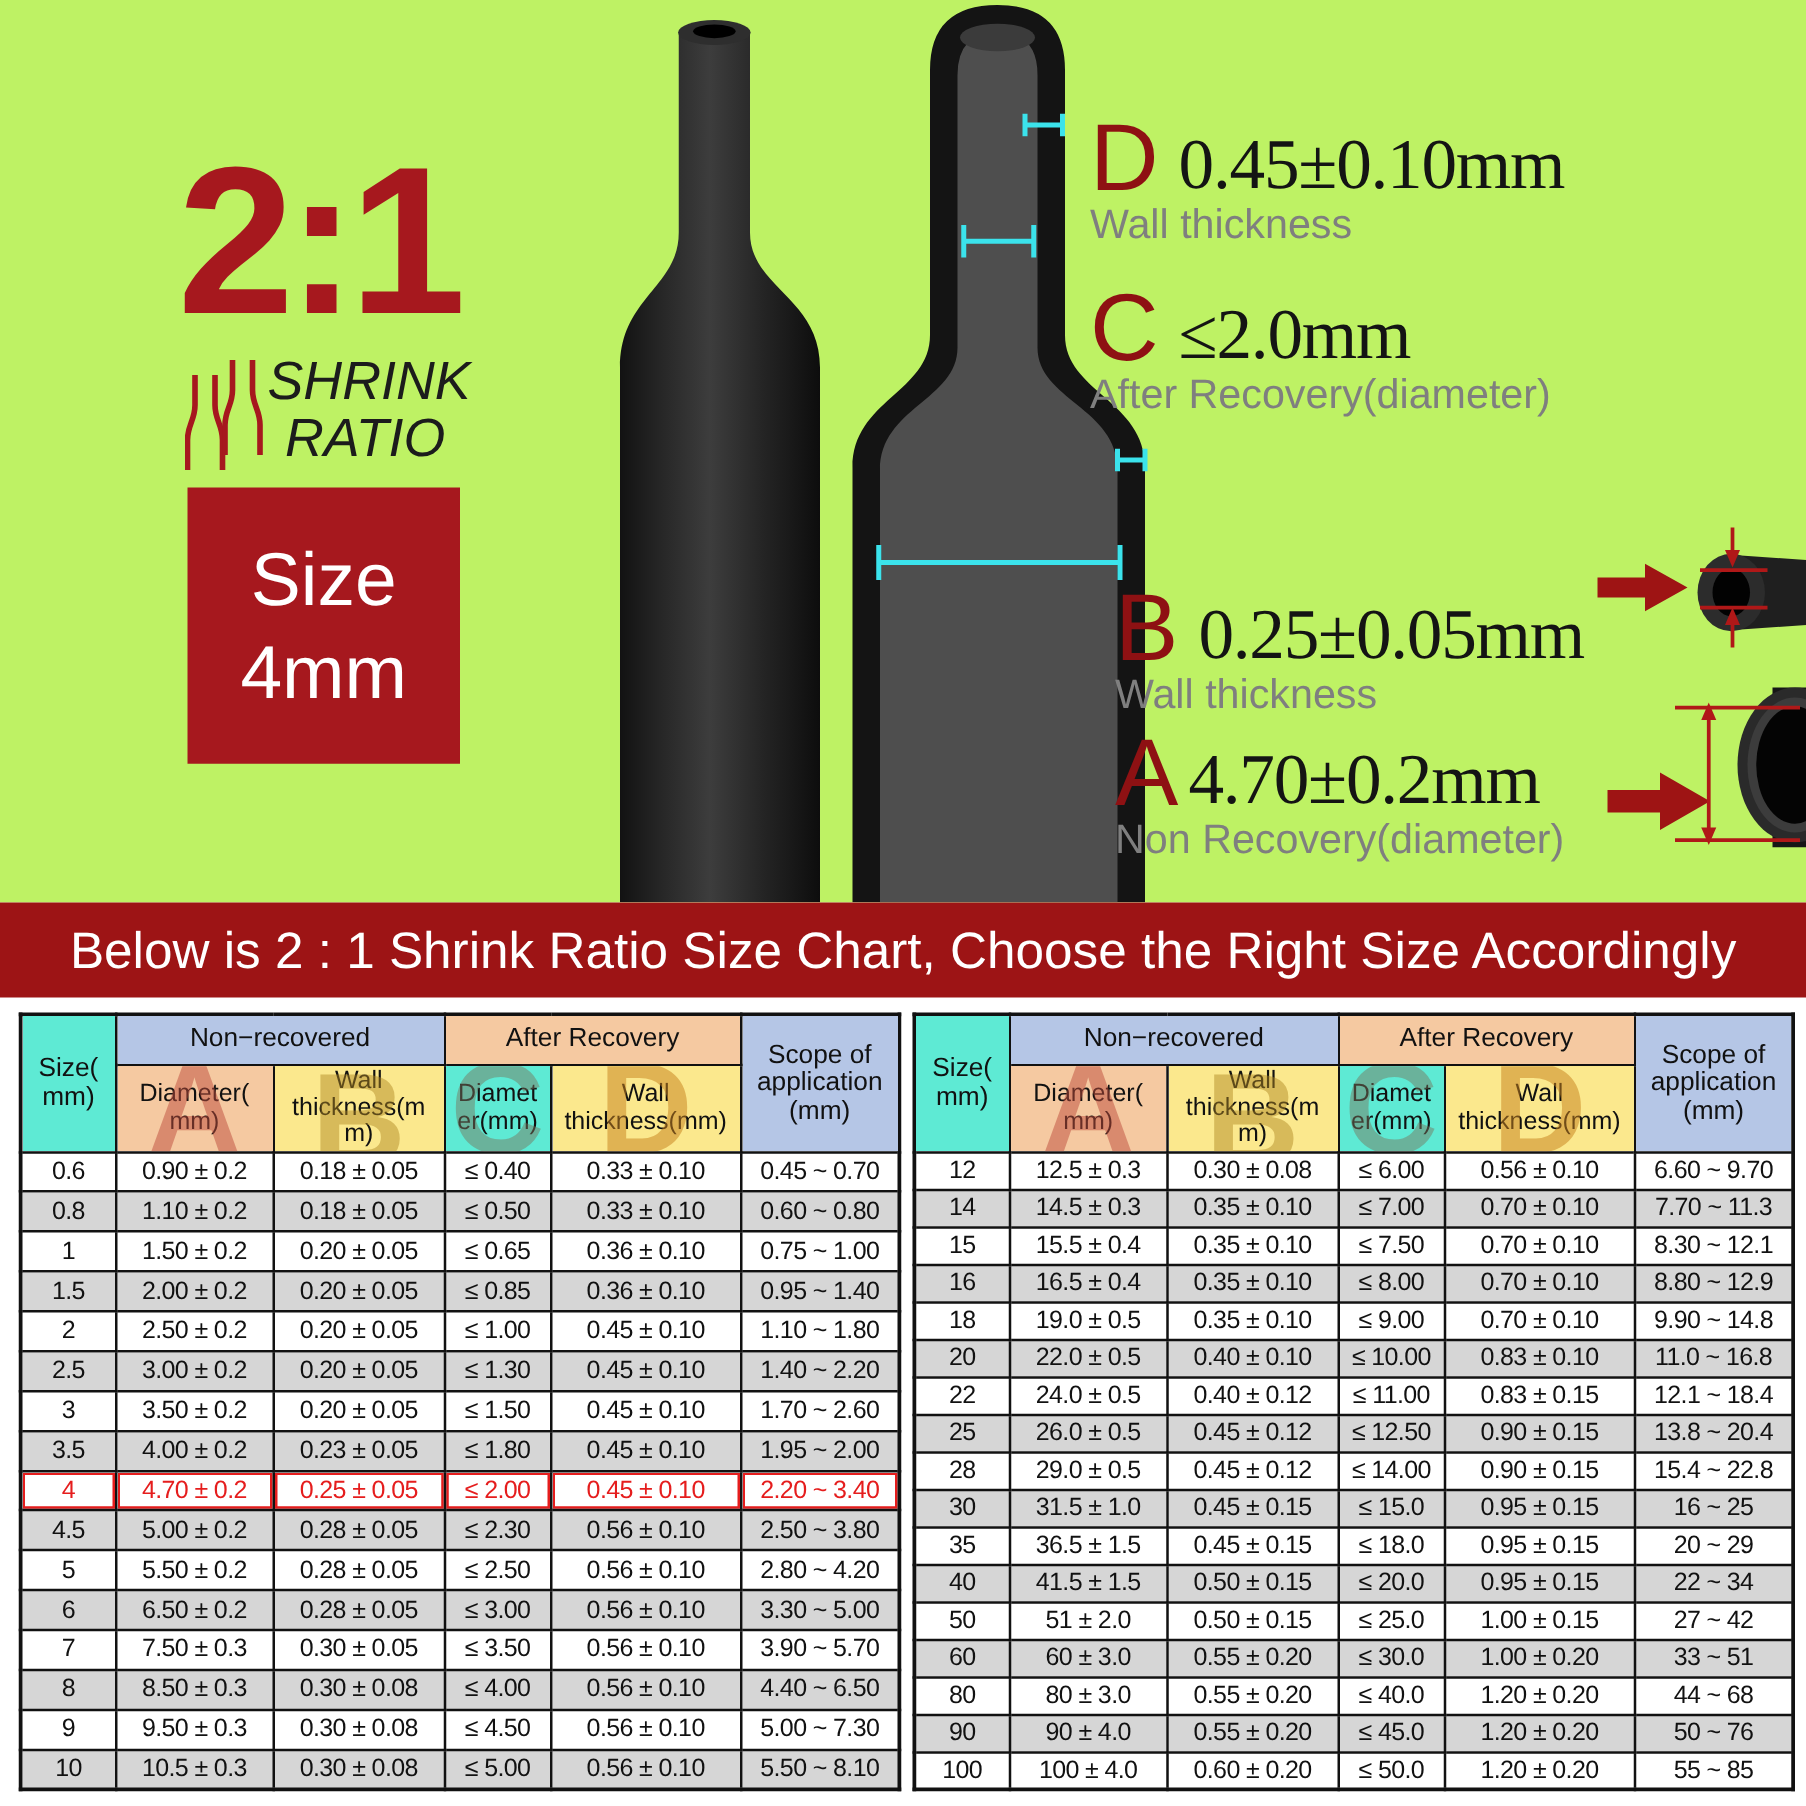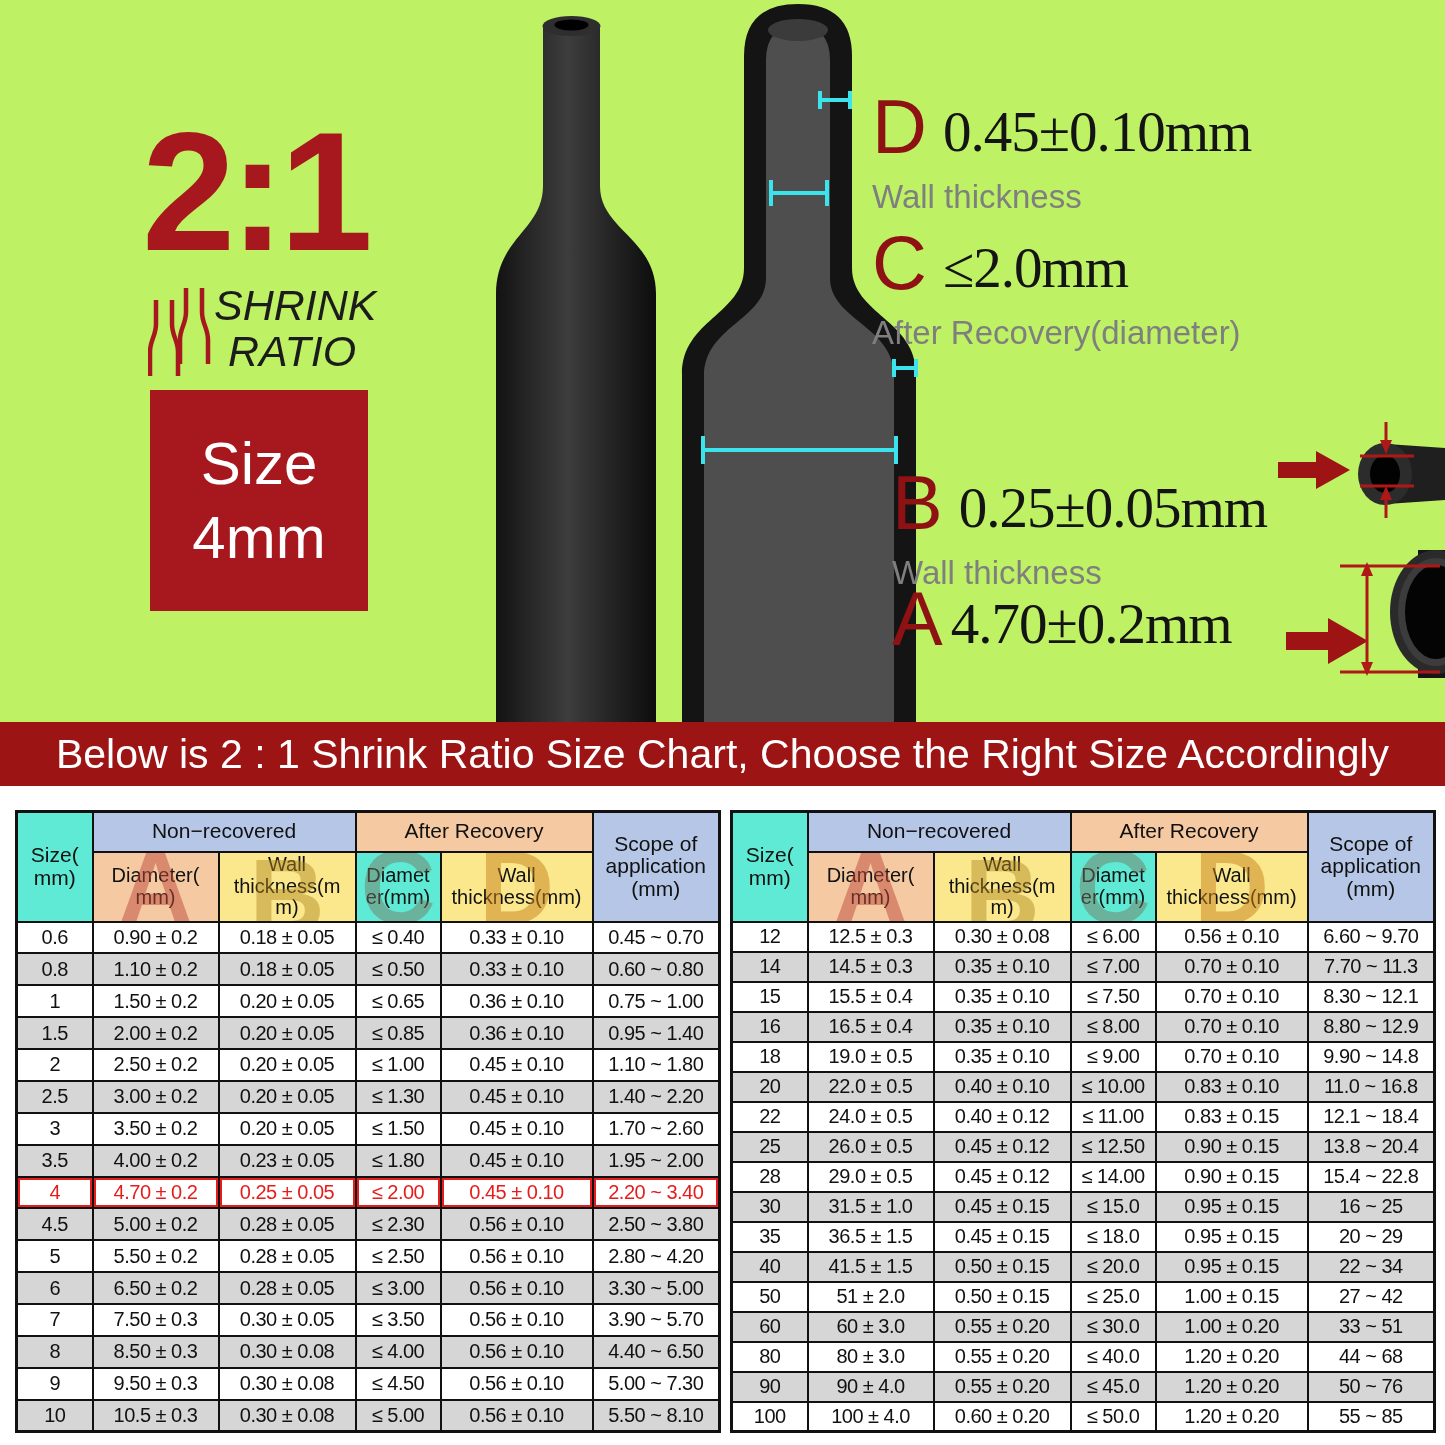--- a/index.html
+++ b/index.html
@@ -27,26 +27,26 @@
     position:absolute; left:150px; top:390px; width:218px; height:221px;
     background:#a6181e; color:#fff; text-align:center;
     display:flex; flex-direction:column; justify-content:center; gap:4px;
     font-size:60px; line-height:70px;
   }
   .tube-svg { position:absolute; }
   .ann { position:absolute; }
   .ann-row { display:flex; align-items:flex-end; gap:16px; }
   .ann-letter { font-size:76px; line-height:0.82; color:#8e1113; }
   .ann-value { font-size:57px; line-height:0.92; color:#141414; letter-spacing:-1px;font-family:Liberation Serif, serif; }
-  .ann-caption { font-size:33px; color:#7f7f7f; margin-top:20px; letter-spacing:0; }
+  .ann-caption { font-size:33px; color:#7f7f7f; margin-top:2px; letter-spacing:0; }
   .overlay-svg { position:absolute; left:0; top:0; pointer-events:none; }
 
   
   .banner {
-    position:absolute; left:0; top:722px; width:1445px; height:64px;
+    position:absolute; left:0; top:722px; width:1445px; height:76px;
     background:#9d1415; color:#ffffff;
     display:flex; align-items:center; justify-content:center;
     font-size:41px; letter-spacing:0;
   }
 
   
   .tables { position:absolute; left:0; top:810px; width:1445px; display:flex; }
   .size-table { border-collapse:collapse; table-layout:fixed; width:703px; background:#fff; border:3px solid #111; }
   .size-table.left  { margin-left:15px; }
   .size-table.right { margin-left:9px; }
@@ -159,20 +159,21 @@
       <span class="ann-value">0.25±0.05mm</span>
     </div>
     <div class="ann-caption">Wall thickness</div>
   </div>
 
   <div class="ann" style="left:892px; top:588px;">
     <div class="ann-row" style="gap:8px;">
       <span class="ann-letter">A</span>
       <span class="ann-value">4.70±0.2mm</span>
     </div>
+    <div class="ann-caption">Non Recovery(diameter)</div>
   </div>
 
   <svg class="overlay-svg" width="1445" height="722" viewBox="0 0 1445 722">
     <g stroke="#3be3ec" stroke-width="4" fill="none">
       <path d="M820,100 H850 M820,91 V109 M850,91 V109"></path>
       <path d="M771,193 H827 M771,180 V206 M827,180 V206"></path>
       <path d="M894,368 H916 M894,359 V377 M916,359 V377"></path>
       <path d="M703,450 H896 M703,436 V464 M896,436 V464"></path>
     </g>
     <g fill="#9e1414">

